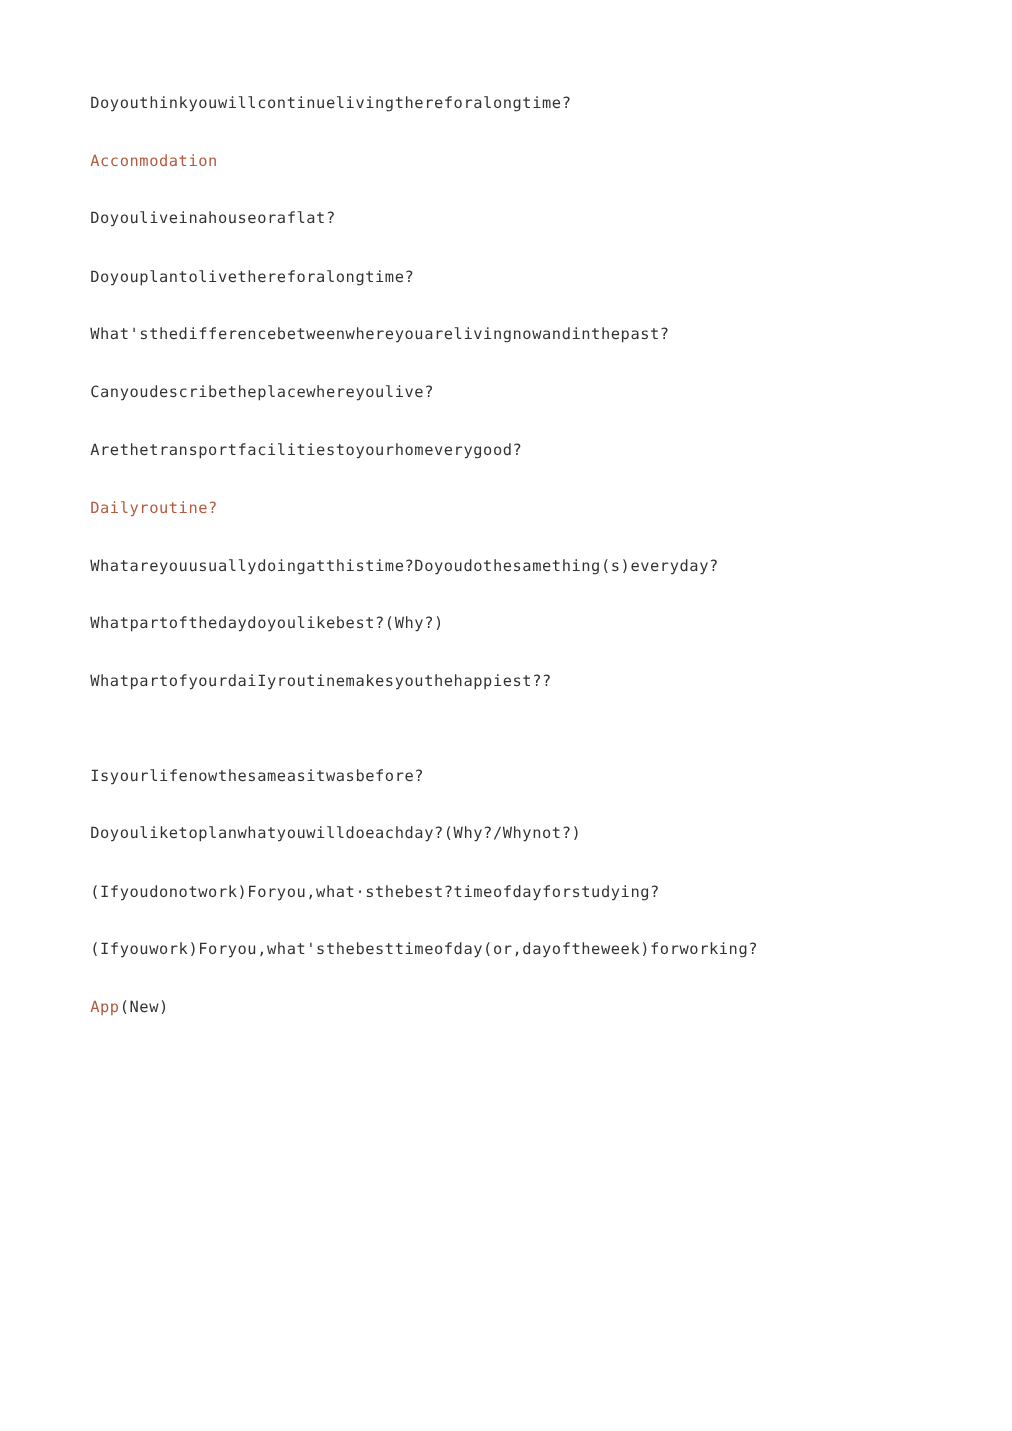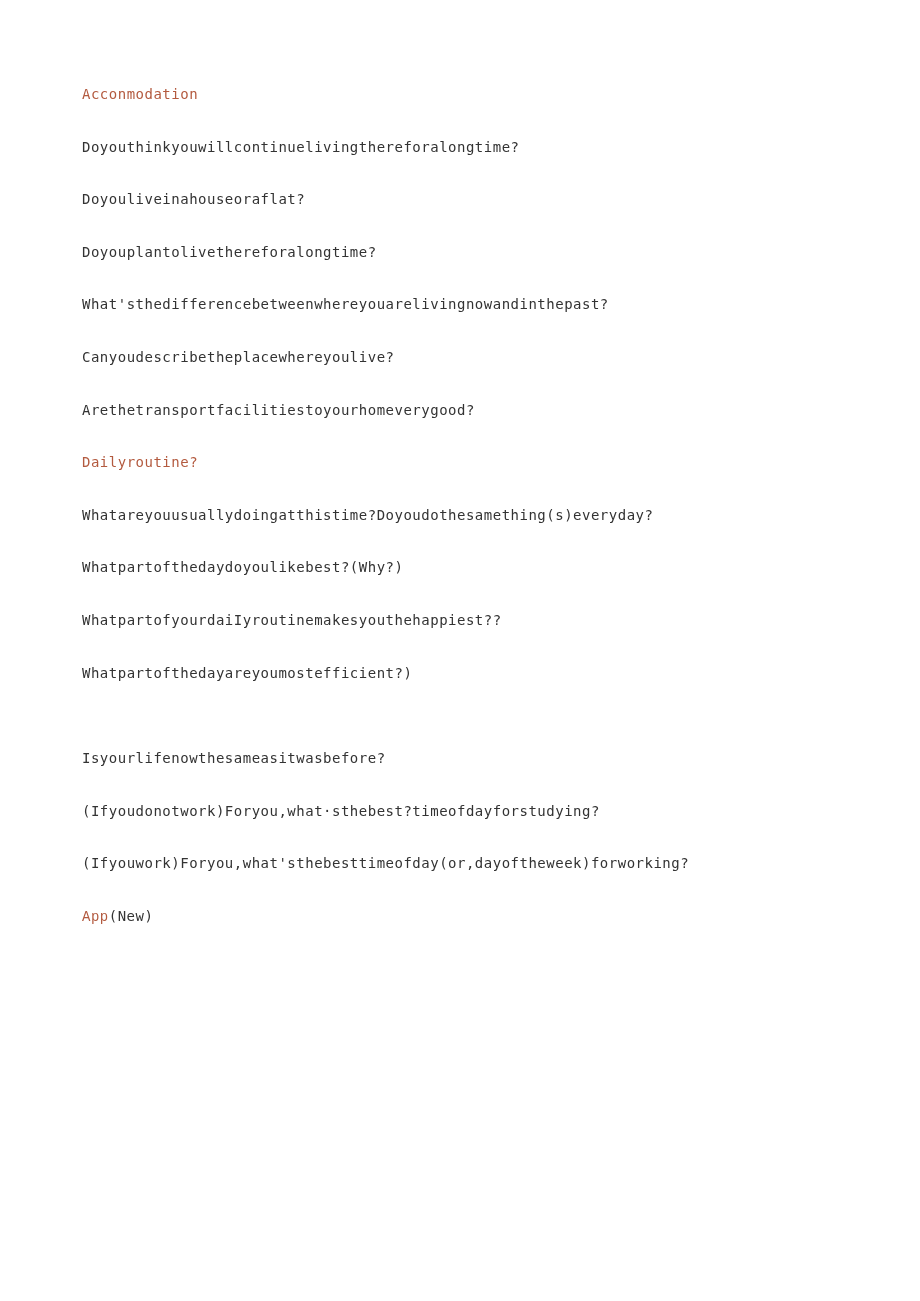--- a/index.html
+++ b/index.html
@@ -22,43 +22,42 @@
       line-height: 1.4;
     }
     .heading {
       color: #b35a3f;
     }
     .text {
       color: #333333;
     }
     .red {
       color: #b35a3f;
-      font-family: Liberation Mono, monospace;
     }
     .inline-black {
       color: #333333;
     }
     .spacer {
       height: 33px;
     }
   </style>
 </head>
 <body>
 
 <div id="content">
+    <div class="line text">Doyouthinkyouwillcontinuelivingthereforalongtime?</div>
     <div class="line heading">Acconmodation</div>
-    <div class="line text">Doyouthinkyouwillcontinuelivingthereforalongtime?</div>
     <div class="line text">Doyouliveinahouseoraflat?</div>
     <div class="line text">Doyouplantolivethereforalongtime?</div>
     <div class="line text">What'sthedifferencebetweenwhereyouarelivingnowandinthepast?</div>
     <div class="line text">Canyoudescribetheplacewhereyoulive?</div>
     <div class="line text">Arethetransportfacilitiestoyourhomeverygood?</div>
     <div class="line heading">Dailyroutine?</div>
     <div class="line text">Whatareyouusuallydoingatthistime?Doyoudothesamething(s)everyday?</div>
     <div class="line text">Whatpartofthedaydoyoulikebest?(Why?)</div>
     <div class="line text">WhatpartofyourdaiIyroutinemakesyouthehappiest??</div>
-    <div class="line text">Whatpartofthedayareyoumostefficient?)</div>
     <div class="spacer"></div>
     <div class="line text">Isyourlifenowthesameasitwasbefore?</div>
+    <div class="line text">Doyouliketoplanwhatyouwilldoeachday?(Why?/Whynot?)</div>
     <div class="line text">(Ifyoudonotwork)Foryou,what·sthebest?timeofdayforstudying?</div>
     <div class="line text">(Ifyouwork)Foryou,what'sthebesttimeofday(or,dayoftheweek)forworking?</div>
     <div class="line"><span class="red">App</span><span class="inline-black">(New)</span></div>
   </div>
 
 </body></html>

